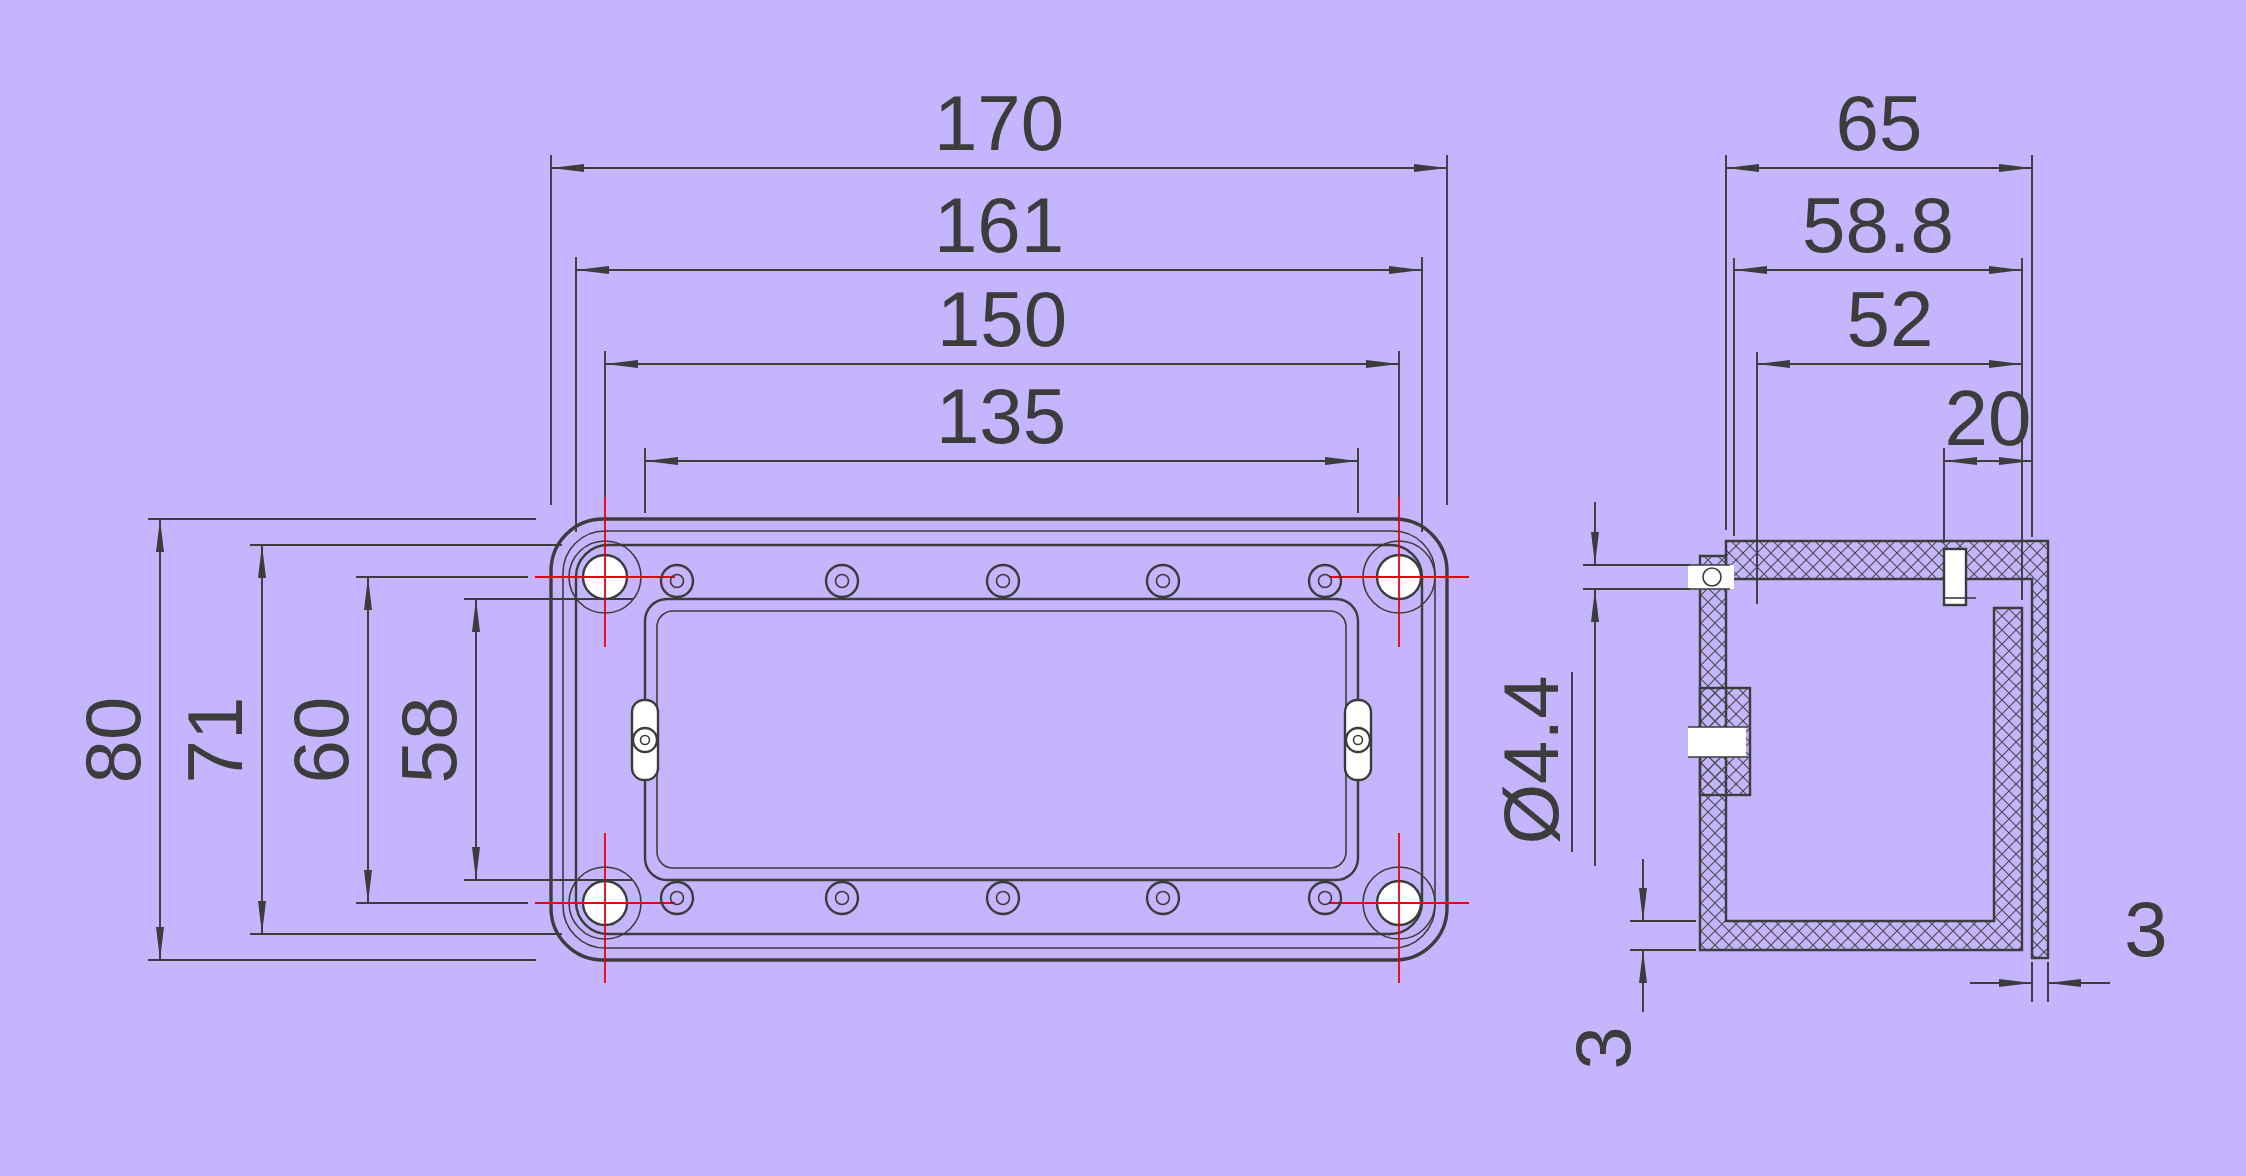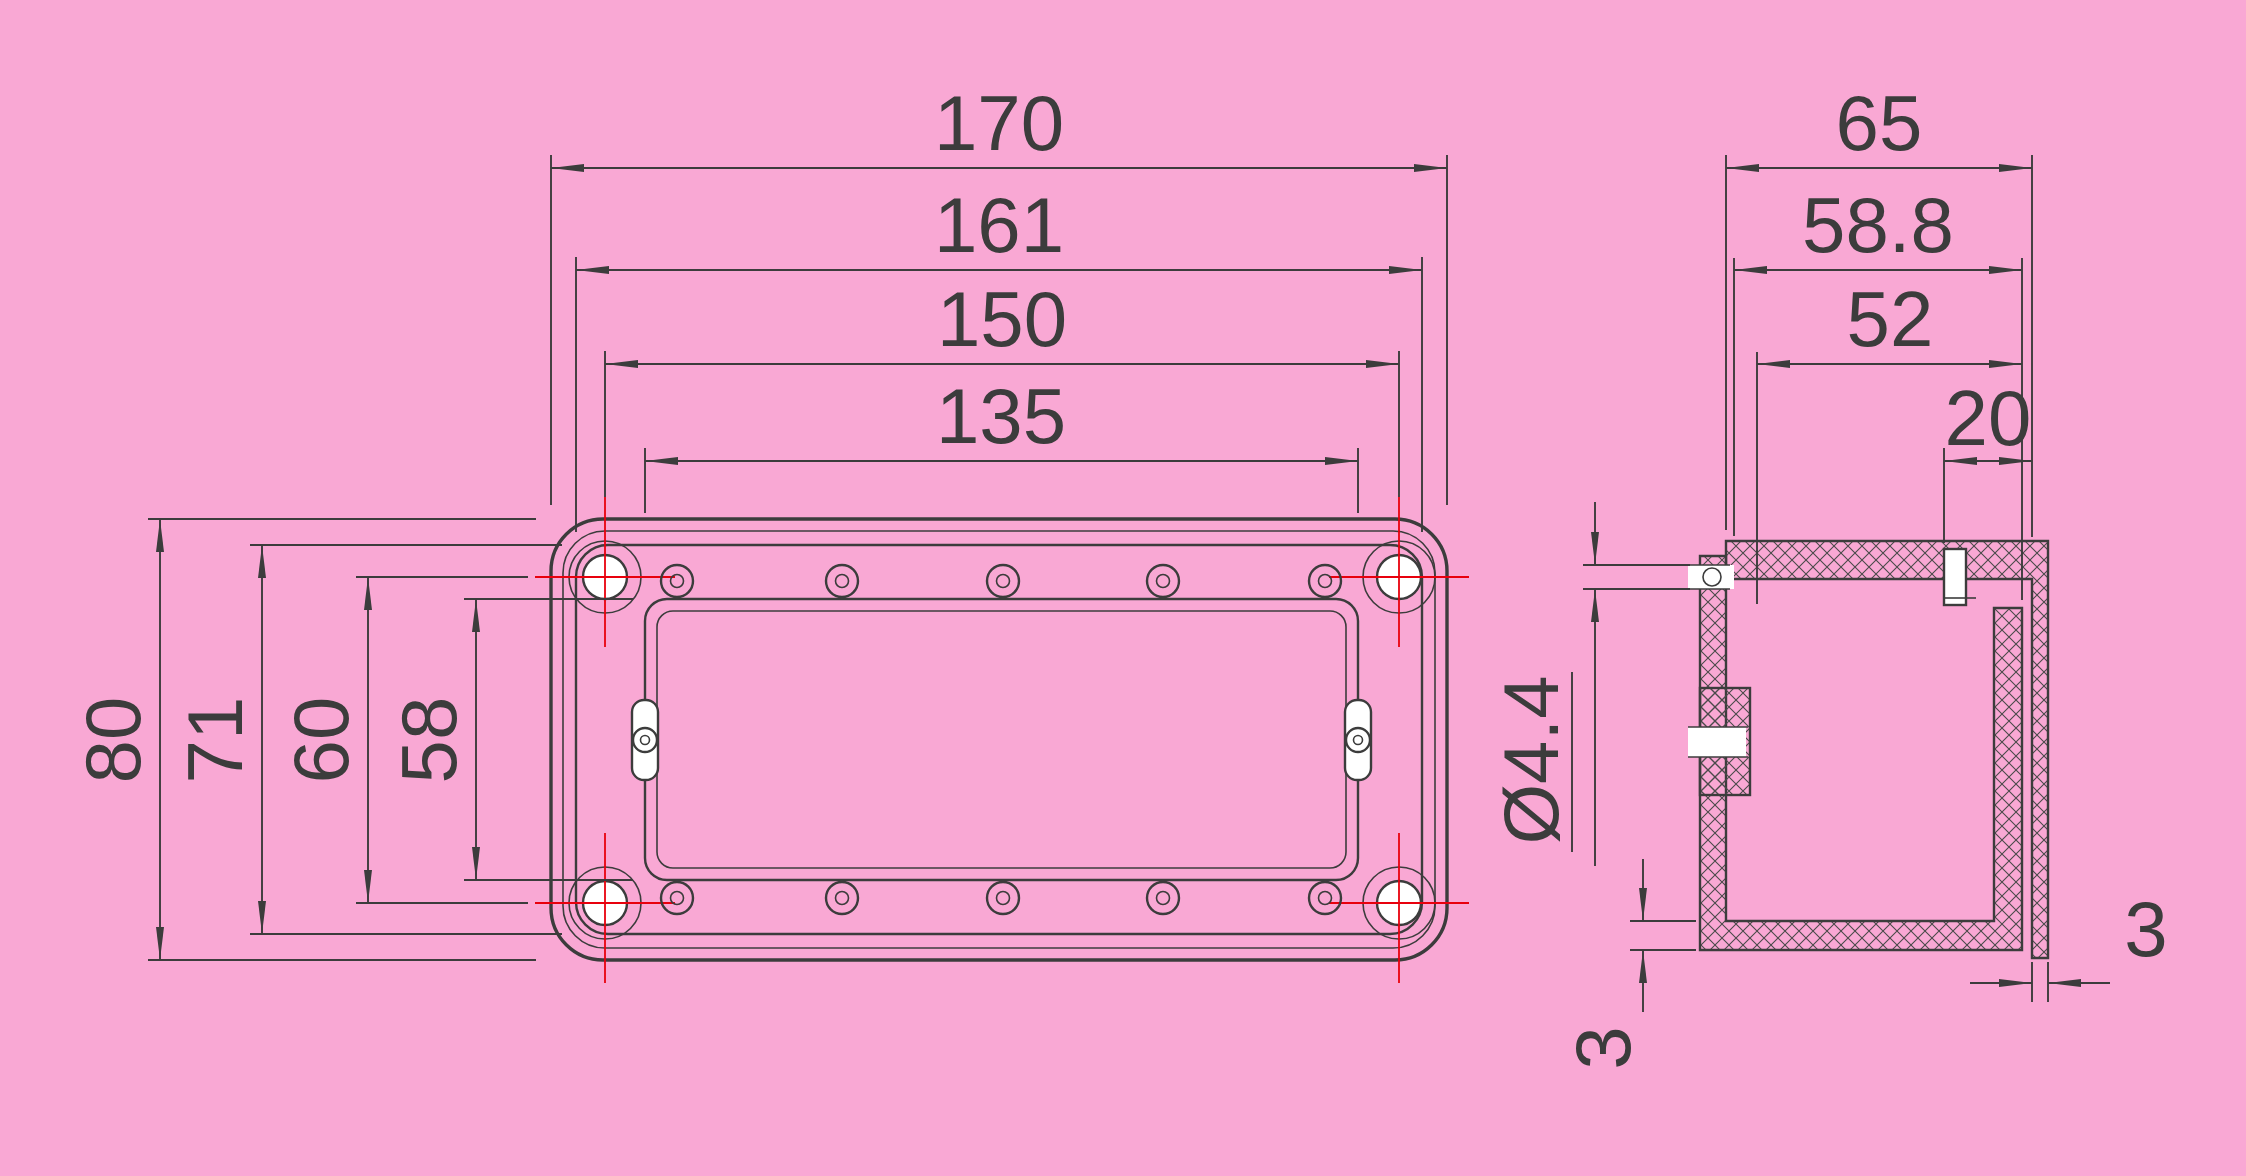--- a/index.html
+++ b/index.html
@@ -1,16 +1,16 @@
 <!DOCTYPE html>
 <html><head>
 <meta charset="utf-8">
 <style>
   html,body{margin:0;padding:0;background:#ffffff;}
-  .stage{width:2246px;height:1176px;position:relative;background:#f9a8d4;overflow:hidden;}
+  .stage{width:2246px;height:1176px;position:relative;background:#c4b5fd;overflow:hidden;}
   svg{display:block;}
   .s{stroke:#3c3c3c;fill:none;stroke-linecap:butt;}
   .w1{stroke-width:1.6;}
   .w2{stroke-width:2.4;}
   .w3{stroke-width:3.4;}
   .dim{stroke:#3c3c3c;stroke-width:1.9;fill:none;}
   .red{stroke:#e8000d;stroke-width:1.8;fill:none;}
   .holefill{fill:#ffffff;}
   .wht{fill:#ffffff;stroke:none;}
   text{fill:#3c3c3c;font-family:"Liberation Sans","DejaVu Sans",sans-serif;font-size:78px;}

